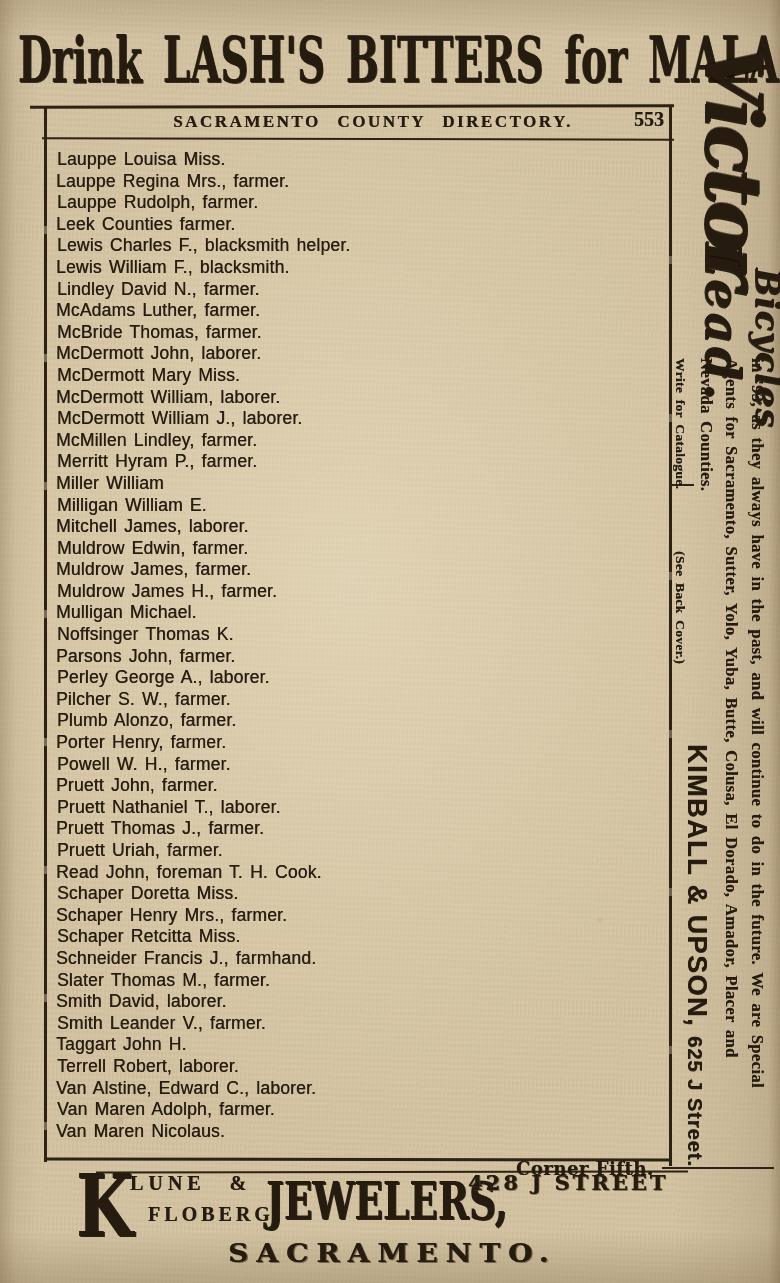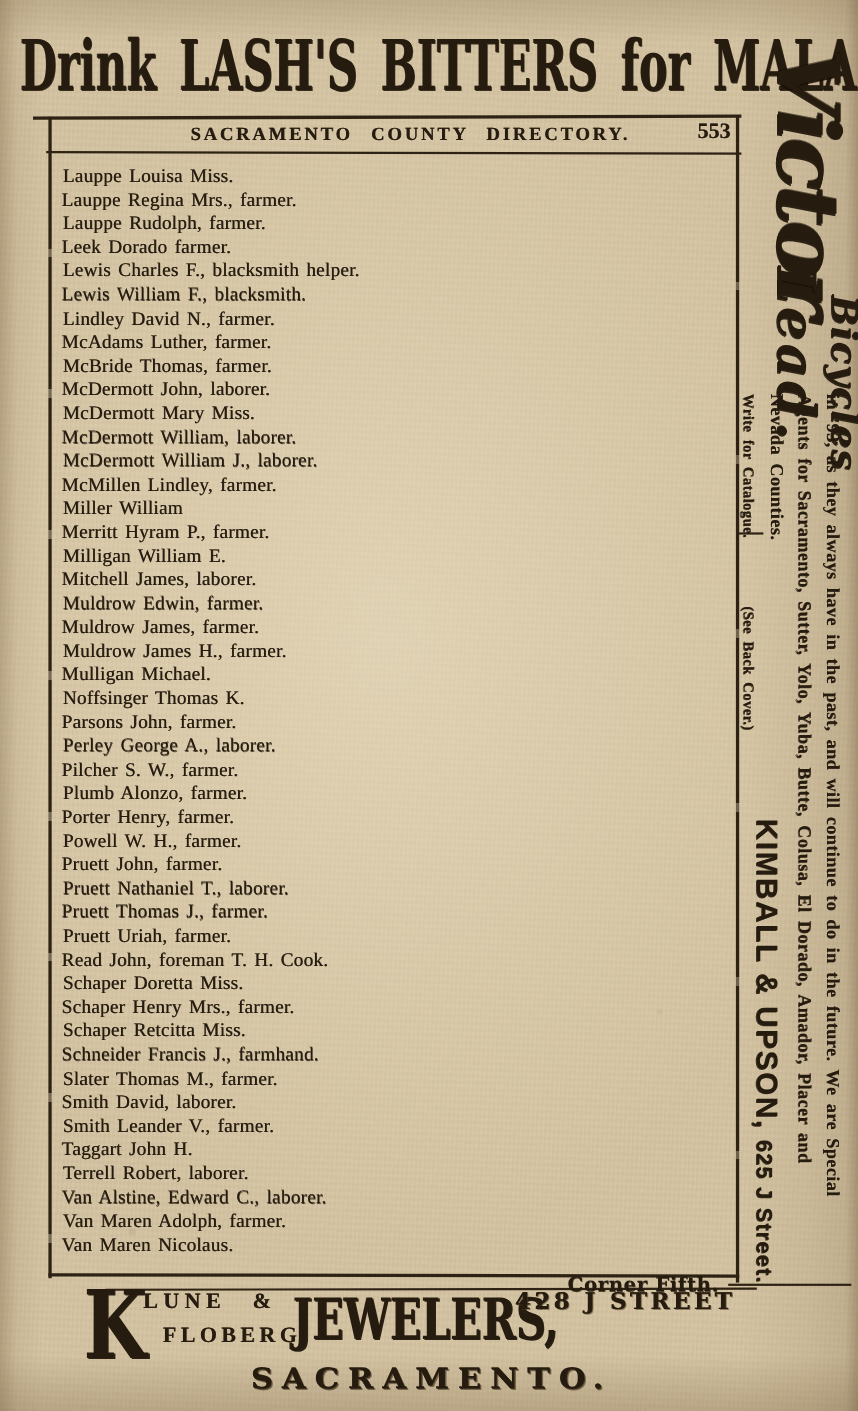--- a/index.html
+++ b/index.html
@@ -64,21 +64,21 @@
     text-align: right;
     font-family: Liberation Serif, serif; font-size: 20px; font-weight: bold;
   }
 
   
   .entries {
     position: absolute; left: 56px; top: 149px; width: 600px;
   }
   .entry {
     height: 21.6px; line-height: 21.6px;
-    font-family: Liberation Serif, serif;
+    font-family: Liberation Sans, sans-serif;
     font-size: 17.5px; letter-spacing: 0.2px; word-spacing: 2px;
     white-space: nowrap;
     text-shadow: 0.4px 0.25px 0 rgba(37,27,15,.8);
   }
   .entry:nth-child(odd) { margin-left: 1px; }
 
   
   .rot { transform: rotate(90deg); transform-origin: 0 0; position: absolute; }
   .victor {
     left: 779px; top: 44px; width: 310px;
@@ -171,33 +171,33 @@
   <div class="rule sidebar-note-rule"></div>
   <div class="rule sidebar-bottom-rule"></div>
 
   <div class="dir-header ink">SACRAMENTO COUNTY DIRECTORY.</div>
   <div class="page-number ink">553</div>
 
   <div class="entries">
       <div class="entry">Lauppe Louisa Miss.</div>
       <div class="entry">Lauppe Regina Mrs., farmer.</div>
       <div class="entry">Lauppe Rudolph, farmer.</div>
-      <div class="entry">Leek Dorado farmer.</div>
+      <div class="entry">Leek Counties farmer.</div>
       <div class="entry">Lewis Charles F., blacksmith helper.</div>
       <div class="entry">Lewis William F., blacksmith.</div>
       <div class="entry">Lindley David N., farmer.</div>
       <div class="entry">McAdams Luther, farmer.</div>
       <div class="entry">McBride Thomas, farmer.</div>
       <div class="entry">McDermott John, laborer.</div>
       <div class="entry">McDermott Mary Miss.</div>
       <div class="entry">McDermott William, laborer.</div>
       <div class="entry">McDermott William J., laborer.</div>
       <div class="entry">McMillen Lindley, farmer.</div>
+      <div class="entry">Merritt Hyram P., farmer.</div>
       <div class="entry">Miller William</div>
-      <div class="entry">Merritt Hyram P., farmer.</div>
       <div class="entry">Milligan William E.</div>
       <div class="entry">Mitchell James, laborer.</div>
       <div class="entry">Muldrow Edwin, farmer.</div>
       <div class="entry">Muldrow James, farmer.</div>
       <div class="entry">Muldrow James H., farmer.</div>
       <div class="entry">Mulligan Michael.</div>
       <div class="entry">Noffsinger Thomas K.</div>
       <div class="entry">Parsons John, farmer.</div>
       <div class="entry">Perley George A., laborer.</div>
       <div class="entry">Pilcher S. W., farmer.</div>

